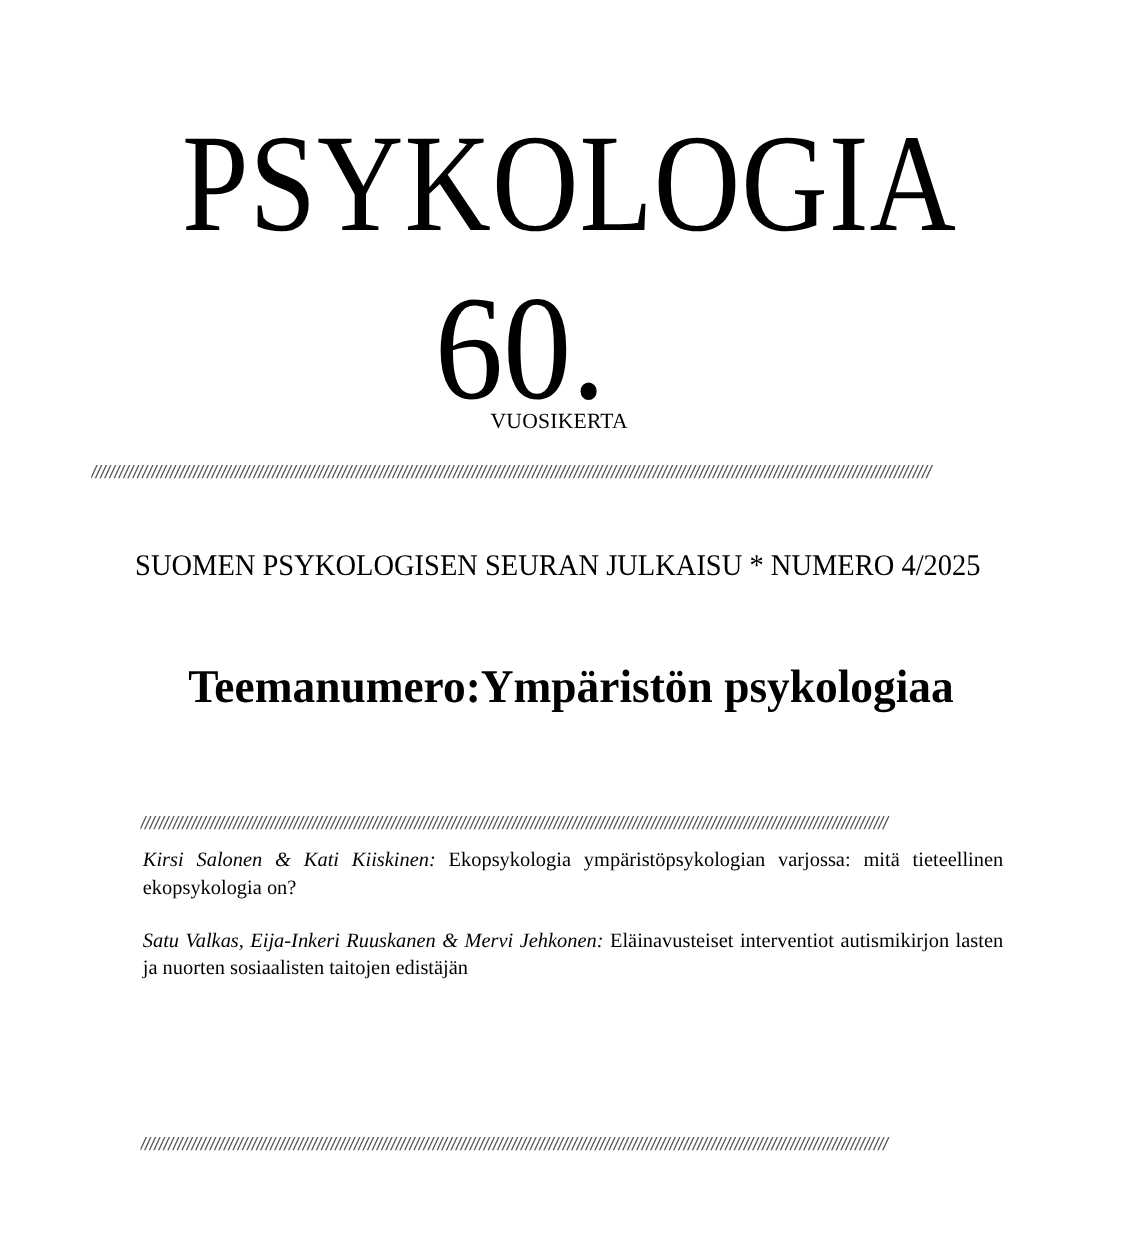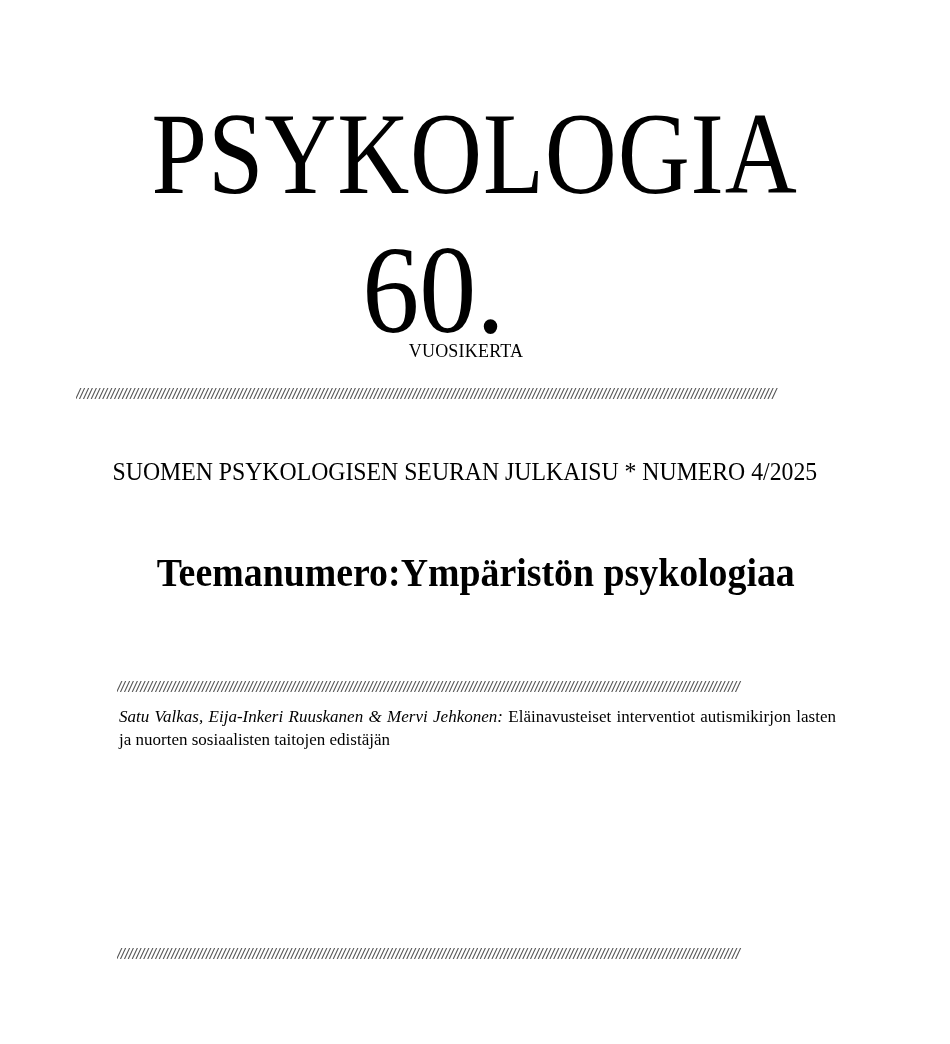--- a/index.html
+++ b/index.html
@@ -139,16 +139,17 @@
   <span>SUOMEN PSYKOLOGISEN SEURAN JULKAISU * NUMERO 4/2025</span>
 </div>
 
 <div class="abs theme-heading">
   <span>Teemanumero:Ympäristön psykologiaa</span>
 </div>
 
 <div class="abs slash-rule rule-contents-top">/////////////////////////////////////////////////////////////////////////////////////////////////////////////////////////////////////////////////////////////////</div>
 
 <div class="abs contents">
+  <p class="article"><span class="authors">Kirsi Salonen &amp; Kati Kiiskinen:</span> <span class="title">Ekopsykologia ympäristöpsykologian varjossa: mitä tieteellinen ekopsykologia on?</span></p>
   <p class="article"><span class="authors">Satu Valkas, Eija-Inkeri Ruuskanen &amp; Mervi Jehkonen:</span> <span class="title">Eläinavusteiset interventiot autis­mikirjon lasten ja nuorten sosiaalisten taitojen edistäjän</span></p>
 </div>
 
 <div class="abs slash-rule rule-contents-bottom">/////////////////////////////////////////////////////////////////////////////////////////////////////////////////////////////////////////////////////////////////</div>
 
 </body></html>

